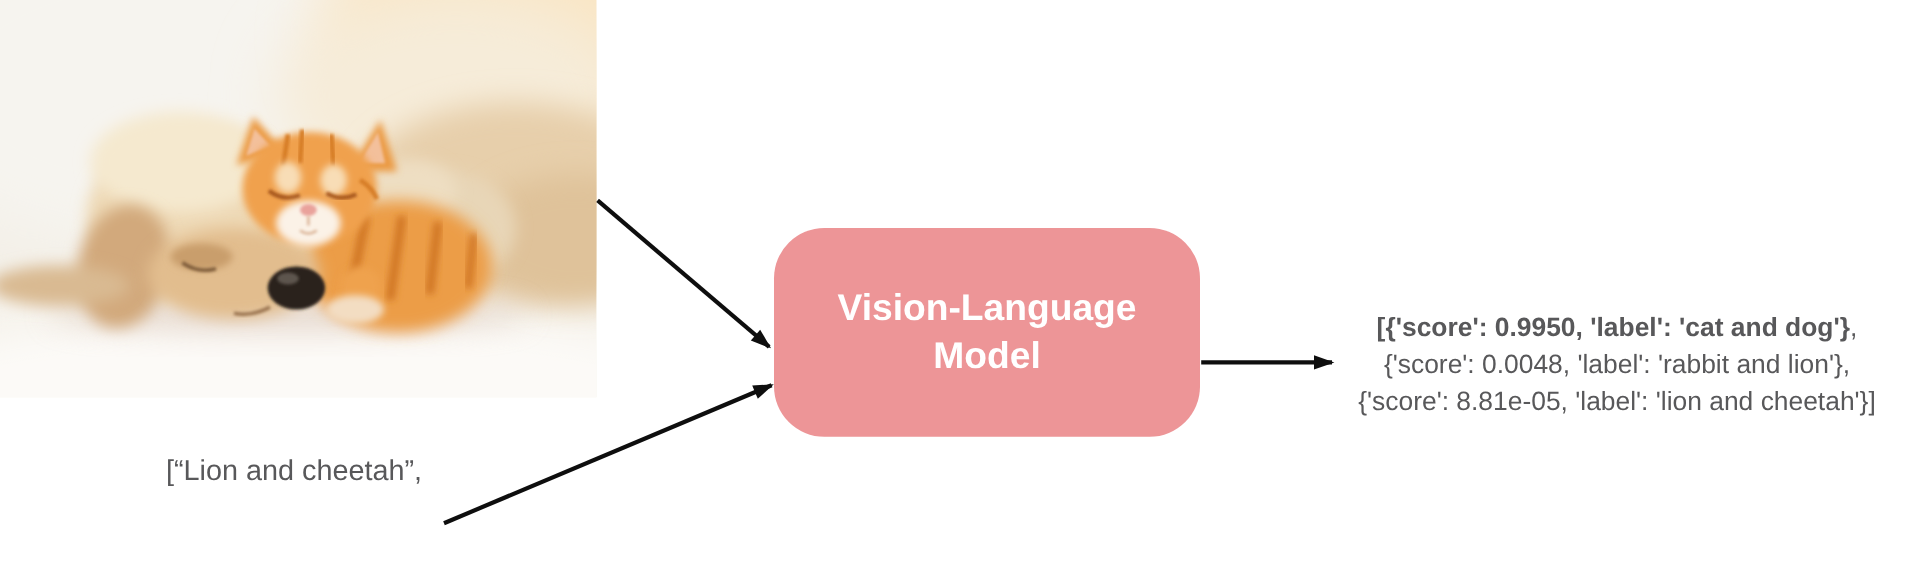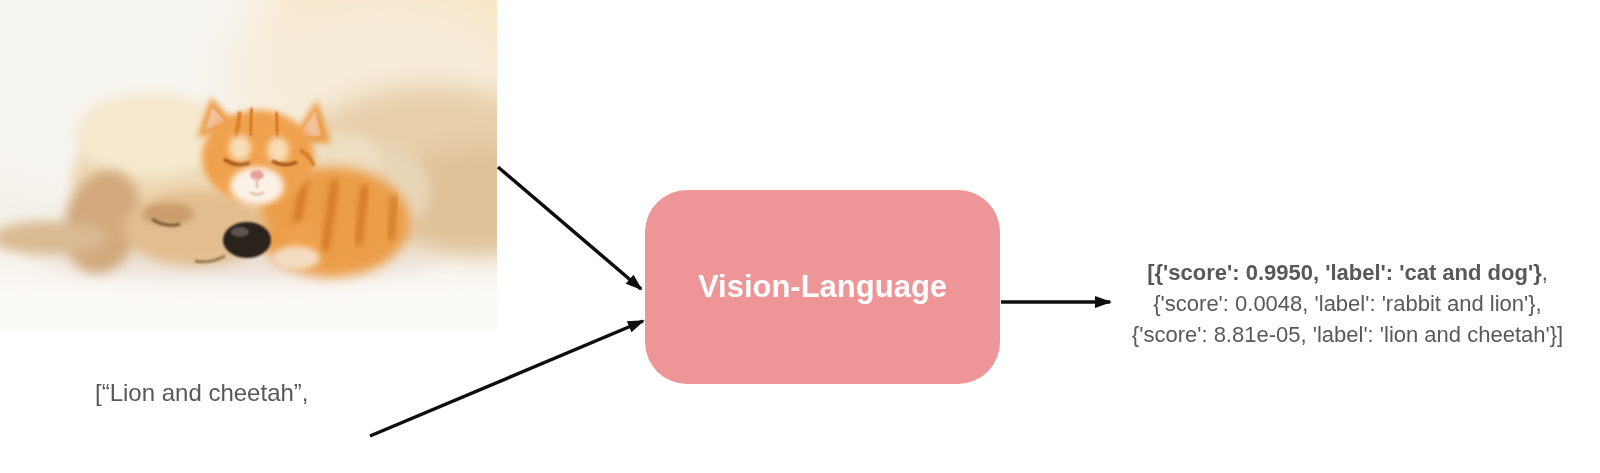--- a/index.html
+++ b/index.html
@@ -19,30 +19,31 @@
     width: 497px; height: 331px;
     margin: 0;
   }
   .photo svg { display: block; width: 100%; height: 100%; }
 
   
   .prompt-list {
     position: absolute;
     left: 95px; top: 377px;
     width: 300px;
+    text-align: center;
     font-size: 24px;
     line-height: 31px;
     color: #58585A;
   }
 
   
   .model-box {
     position: absolute;
     left: 645px; top: 190px;
-    width: 355px; height: 194px;
+    width: 355px; height: 174px;
     background: #ED9597;
     border-radius: 42px;
     display: flex;
     flex-direction: column;
     align-items: center;
     justify-content: center;
     color: #ffffff;
     font-weight: bold;
     font-size: 31px;
     line-height: 40px;
@@ -149,20 +150,21 @@
       <path d="M257 180 L257 188 M250 192 q 7 5 14 0" stroke="#d9b093" stroke-width="2" fill="none" filter="url(#b1)"></path>
     </svg>
   </figure>
 
   <div class="prompt-list">
     <div>[“Lion and cheetah”,</div>
   </div>
 
   <div class="model-box">
     <div>Vision-Language</div>
+    <div>Model</div>
   </div>
 
   <svg class="arrows" viewBox="0 0 1600 473">
     <defs>
       <marker id="ah" markerUnits="userSpaceOnUse" markerWidth="20" markerHeight="16" refX="16" refY="7" orient="auto">
         <path d="M1,1 L18,7 L1,13 z" fill="#0E0E0E"></path>
       </marker>
     </defs>
     <line x1="498" y1="167" x2="641" y2="289" stroke="#0E0E0E" stroke-width="3.5" marker-end="url(#ah)"></line>
     <line x1="370" y1="436" x2="643" y2="321" stroke="#0E0E0E" stroke-width="3.5" marker-end="url(#ah)"></line>

